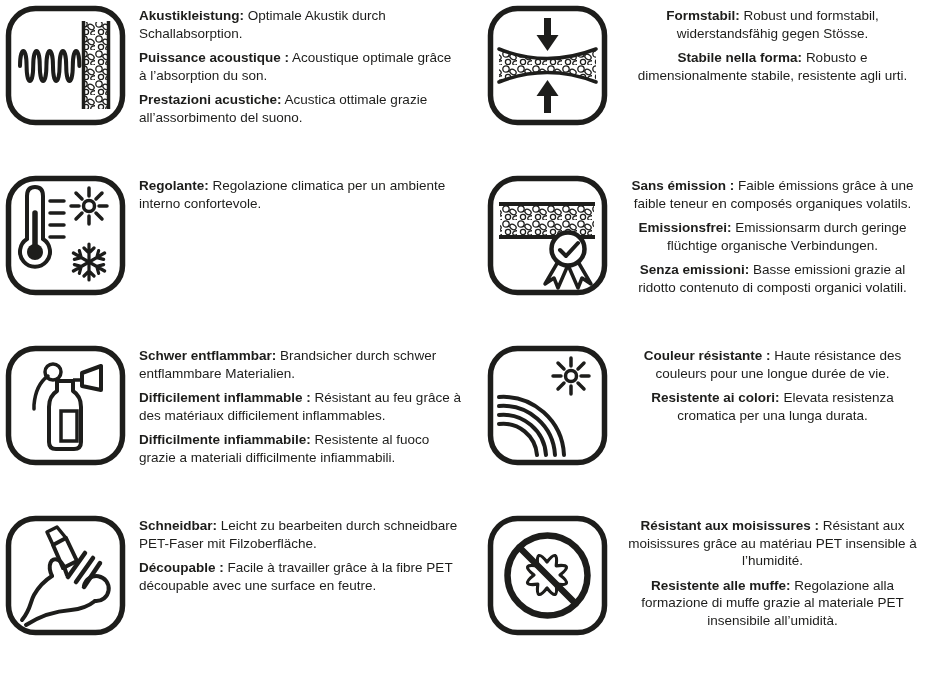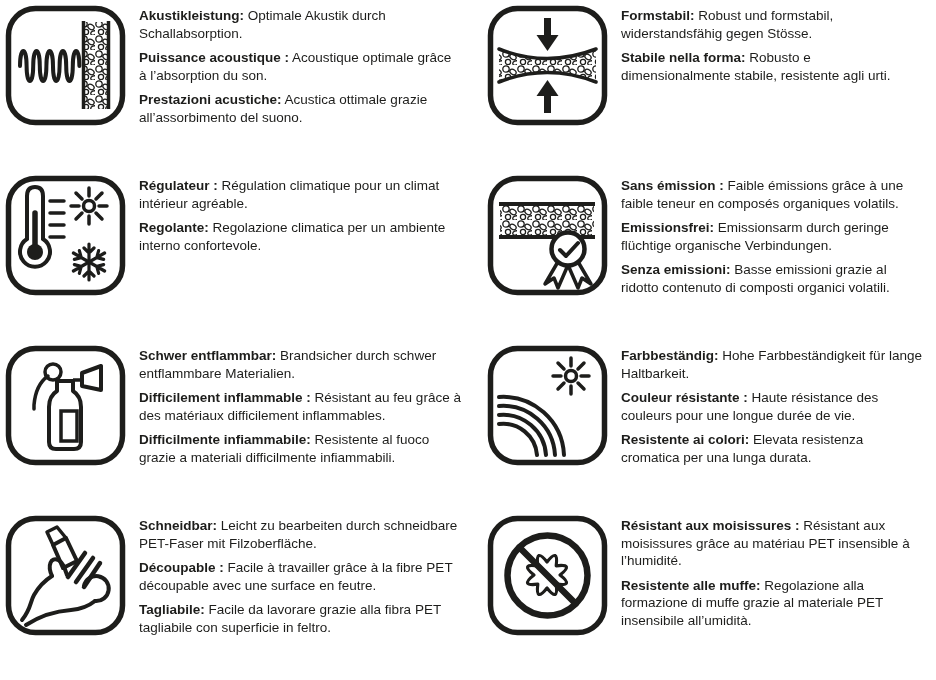--- a/index.html
+++ b/index.html
@@ -1,19 +1,19 @@
 <!DOCTYPE html>
 <html><head>
 <meta charset="utf-8">
 <style>
   html,body{margin:0;padding:0;background:#ffffff;}
   body{width:936px;height:680px;font-family:"Liberation Sans",sans-serif;overflow:hidden;}
   .grid{display:grid;grid-template-columns:468px 468px;grid-auto-rows:170px;width:767px;}
   .cell{display:flex;align-items:flex-start;box-sizing:border-box;padding:5px 6px 0 5px;}
-  .cell.right{padding-left:19px;padding-right:12px;}
+  .cell.right{padding-left:19px;padding-right:12px;text-align:center;}
   .icon-box{flex:0 0 121px;width:121px;height:121px;}
   .icon-box svg{display:block;}
   .texts{flex:1;margin-left:13px;padding-top:2px;min-width:0;}
   .texts p{margin:0 0 7px 0;font-size:13.5px;line-height:17.5px;color:#1d1d1b;}
   .texts b{font-weight:700;}
 </style>
 </head>
 <body>
 
 <div class="grid">
@@ -99,21 +99,20 @@
           <line x1="77" y1="38" x2="71" y2="44"></line>
         </g>
         <g stroke="#1d1d1b" stroke-width="3.2" stroke-linecap="round" fill="none">
           <path d="M84,69 L84,105 M79,73 L84,78 L89,73 M79,101 L84,96 L89,101"></path>
           <path d="M84,69 L84,105 M79,73 L84,78 L89,73 M79,101 L84,96 L89,101" transform="rotate(60 84 87)"></path>
           <path d="M84,69 L84,105 M79,73 L84,78 L89,73 M79,101 L84,96 L89,101" transform="rotate(120 84 87)"></path>
         </g>
       </svg>
     </div>
     <div class="texts">
-      <p><b>Régulateur :</b> <span>Régulation climatique pour un climat intérieur agréable.</span></p>
       <p><b>Regolante:</b> <span>Regolazione climatica per un ambiente interno confortevole.</span></p>
     </div>
   </section>
 
   <section class="cell right">
     <div class="icon-box">
       <svg viewBox="0 0 121 121" width="121" height="121">
         <defs>
           <pattern id="fib4" width="15" height="15" patternUnits="userSpaceOnUse">
             <g fill="none" stroke="#1d1d1b" stroke-width="1.3">
@@ -179,21 +178,20 @@
         </g>
         <g stroke="#1d1d1b" stroke-width="4" stroke-linecap="round" fill="none">
           <path d="M12,52 A61,61 0 0 1 77,110"></path>
           <path d="M12,61 A52,52 0 0 1 68,110"></path>
           <path d="M12,70 A43,43 0 0 1 59,110"></path>
           <path d="M12,79 A34,34 0 0 1 50,110"></path>
         </g>
       </svg>
     </div>
     <div class="texts">
-      <p><b>Farbbeständig:</b> <span>Hohe Farbbeständigkeit für lange Haltbarkeit.</span></p>
       <p><b>Couleur résistante :</b> <span>Haute résistance des couleurs pour une longue durée de vie.</span></p>
       <p><b>Resistente ai colori:</b> <span>Elevata resistenza cromatica per una lunga durata.</span></p>
     </div>
   </section>
 
   <section class="cell">
     <div class="icon-box">
       <svg viewBox="0 0 121 121" width="121" height="121">
         <rect x="3.5" y="3.5" width="114" height="114" rx="27" fill="#fff" stroke="#1d1d1b" stroke-width="5.5"></rect>
         <path d="M48,30 L61,23 L72,46 L58,53 Z" fill="#fff" stroke="#1d1d1b" stroke-width="4" stroke-linejoin="round"></path>
@@ -207,21 +205,20 @@
           <path d="M47,61 C42,50 46,42 53,45 C58,47 60,54 62,60"></path>
           <path d="M47,61 C39,66 33,73 29,80 C25,87 26,94 17,105"></path>
           <path d="M21,110 C38,99 52,96 66,95 C78,94 85,90 90,86"></path>
           <path d="M79,71 A12.5,12.5 0 1 1 90,86"></path>
         </g>
       </svg>
     </div>
     <div class="texts">
       <p><b>Schneidbar:</b> <span>Leicht zu bearbeiten durch schneidbare PET-Faser mit Filzoberfläche.</span></p>
       <p><b>Découpable :</b> <span>Facile à travailler grâce à la fibre PET découpable avec une surface en feutre.</span></p>
-      <p><b>Tagliabile:</b> <span>Facile da lavorare grazie alla fibra PET tagliabile con superficie in feltro.</span></p>
     </div>
   </section>
 
   <section class="cell right">
     <div class="icon-box">
       <svg viewBox="0 0 121 121" width="121" height="121">
         <rect x="3.5" y="3.5" width="114" height="114" rx="27" fill="#fff" stroke="#1d1d1b" stroke-width="5.5"></rect>
         <path d="M73,60 Q87.7,71.5 69.2,69.2 Q71.5,87.7 60,73 Q48.5,87.7 50.8,69.2 Q32.3,71.5 47,60 Q32.3,48.5 50.8,50.8 Q48.5,32.3 60,47 Q71.5,32.3 69.2,50.8 Q87.7,48.5 73,60 Z" fill="none" stroke="#1d1d1b" stroke-width="3.2" stroke-linejoin="round"></path>
         <circle cx="60.5" cy="60.5" r="40" fill="none" stroke="#1d1d1b" stroke-width="6.5"></circle>
         <line x1="32.5" y1="32.5" x2="88.5" y2="88.5" stroke="#1d1d1b" stroke-width="6.5" stroke-linecap="round"></line>

